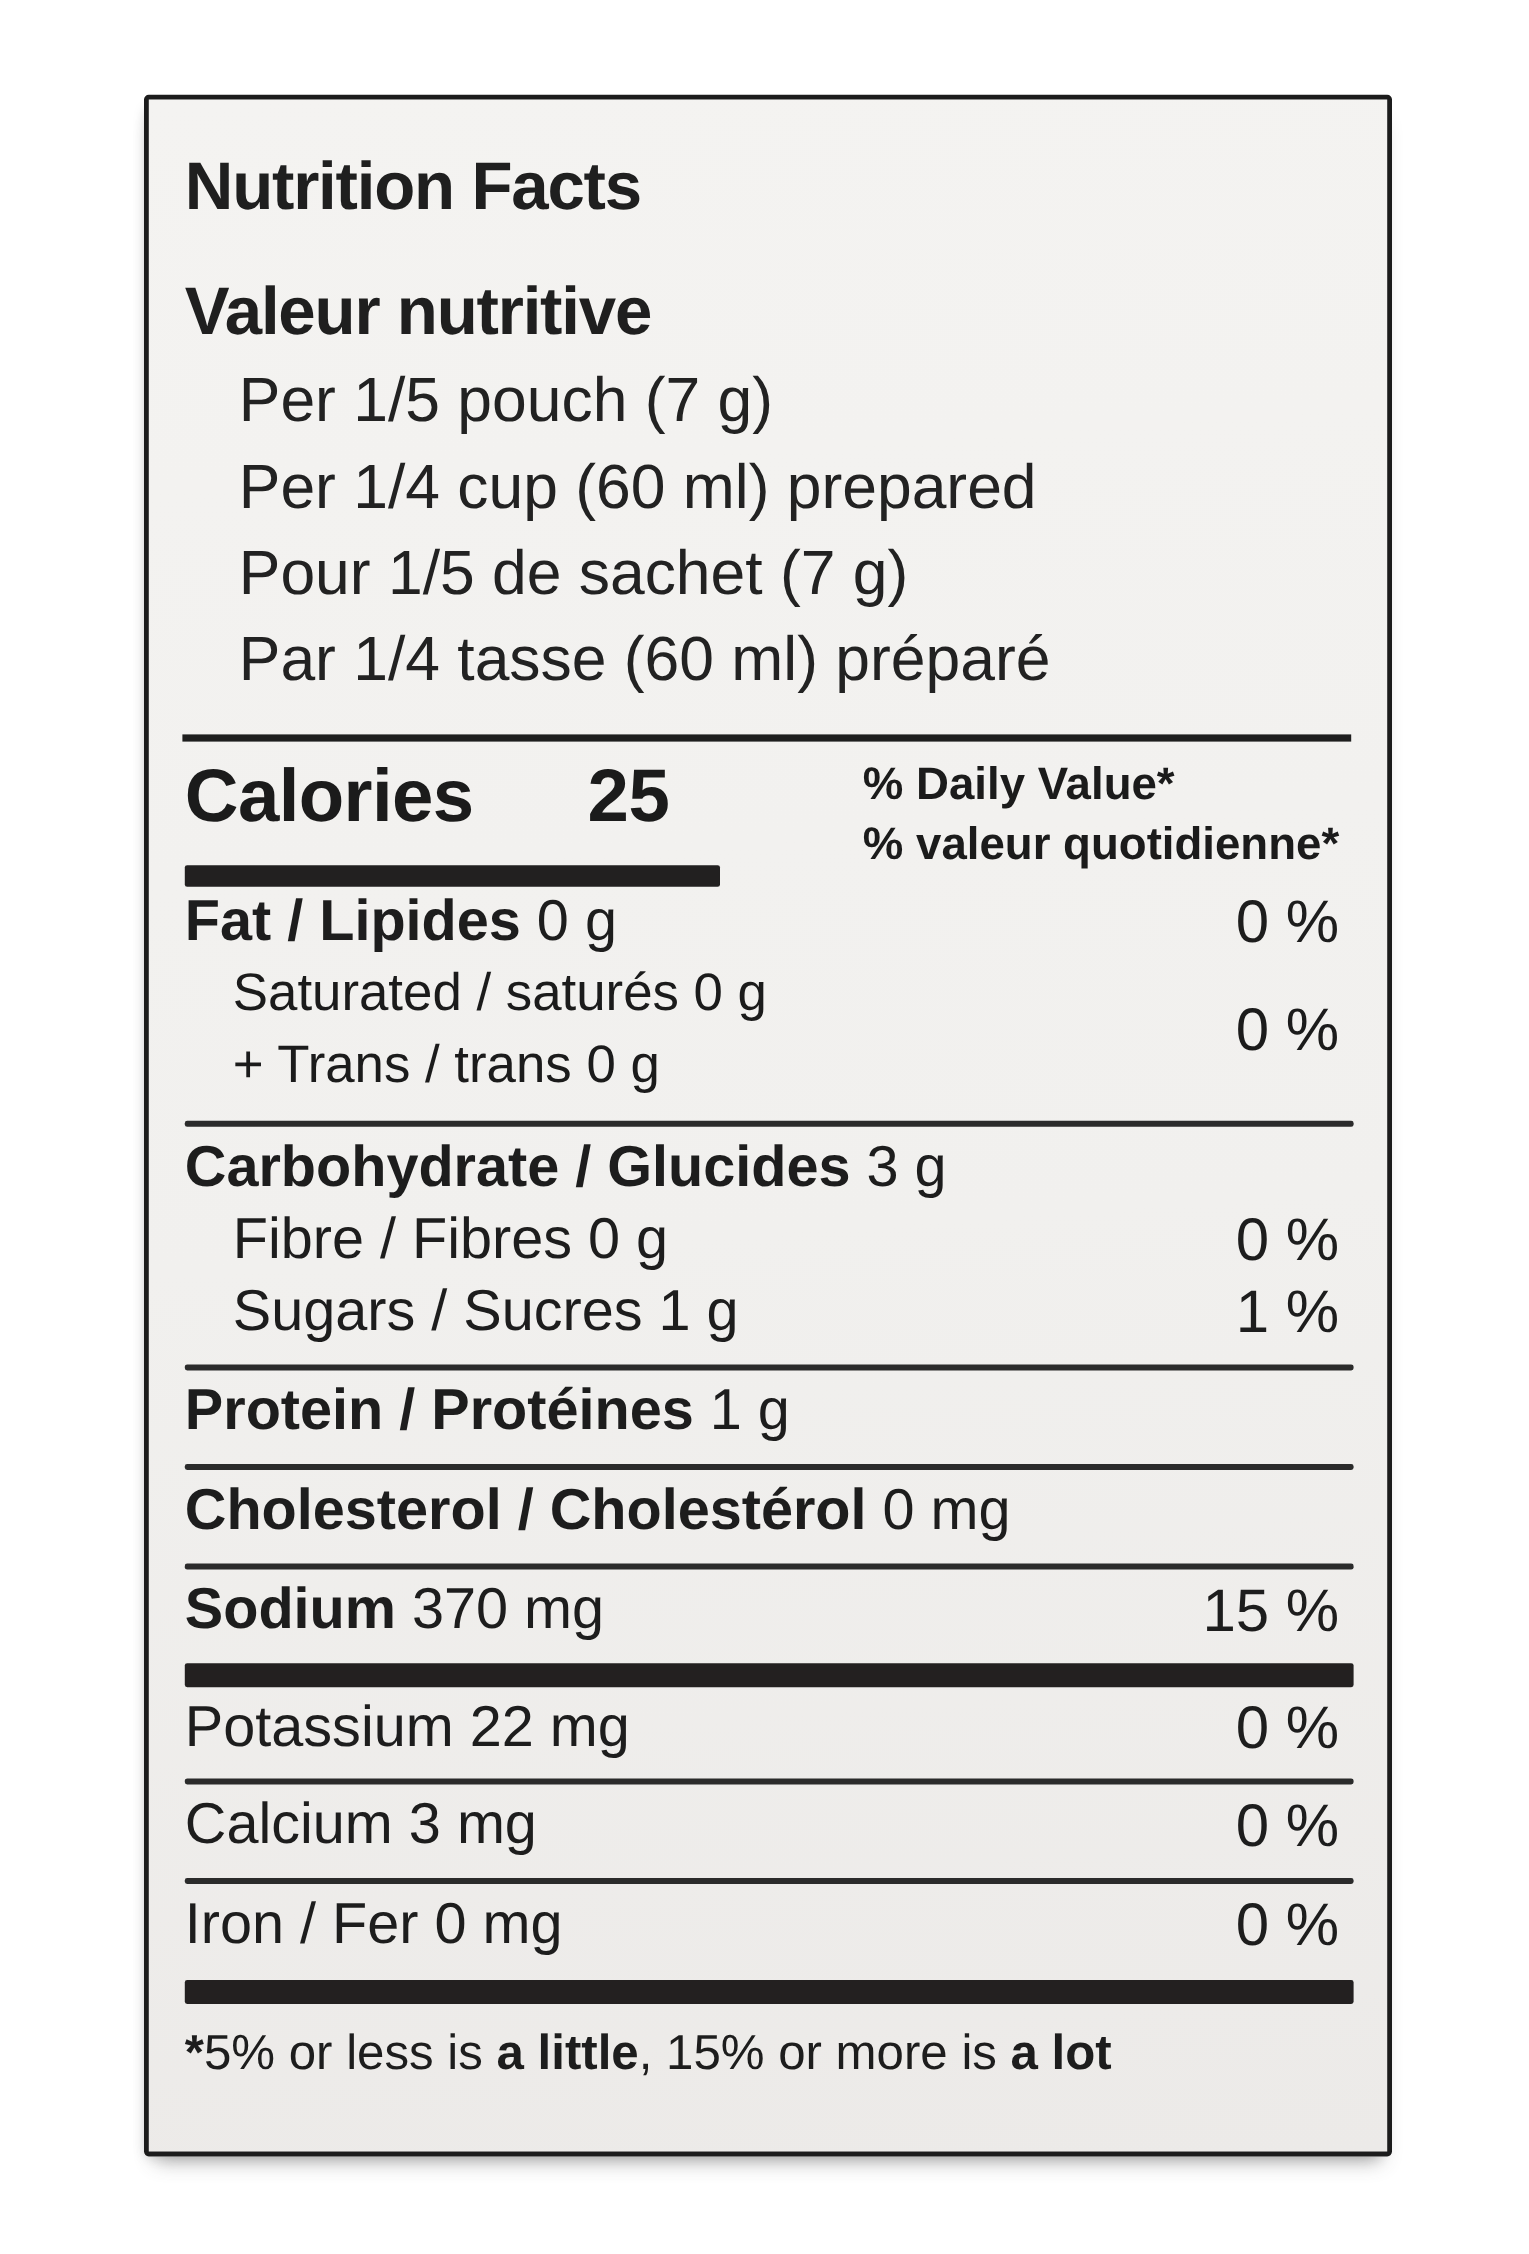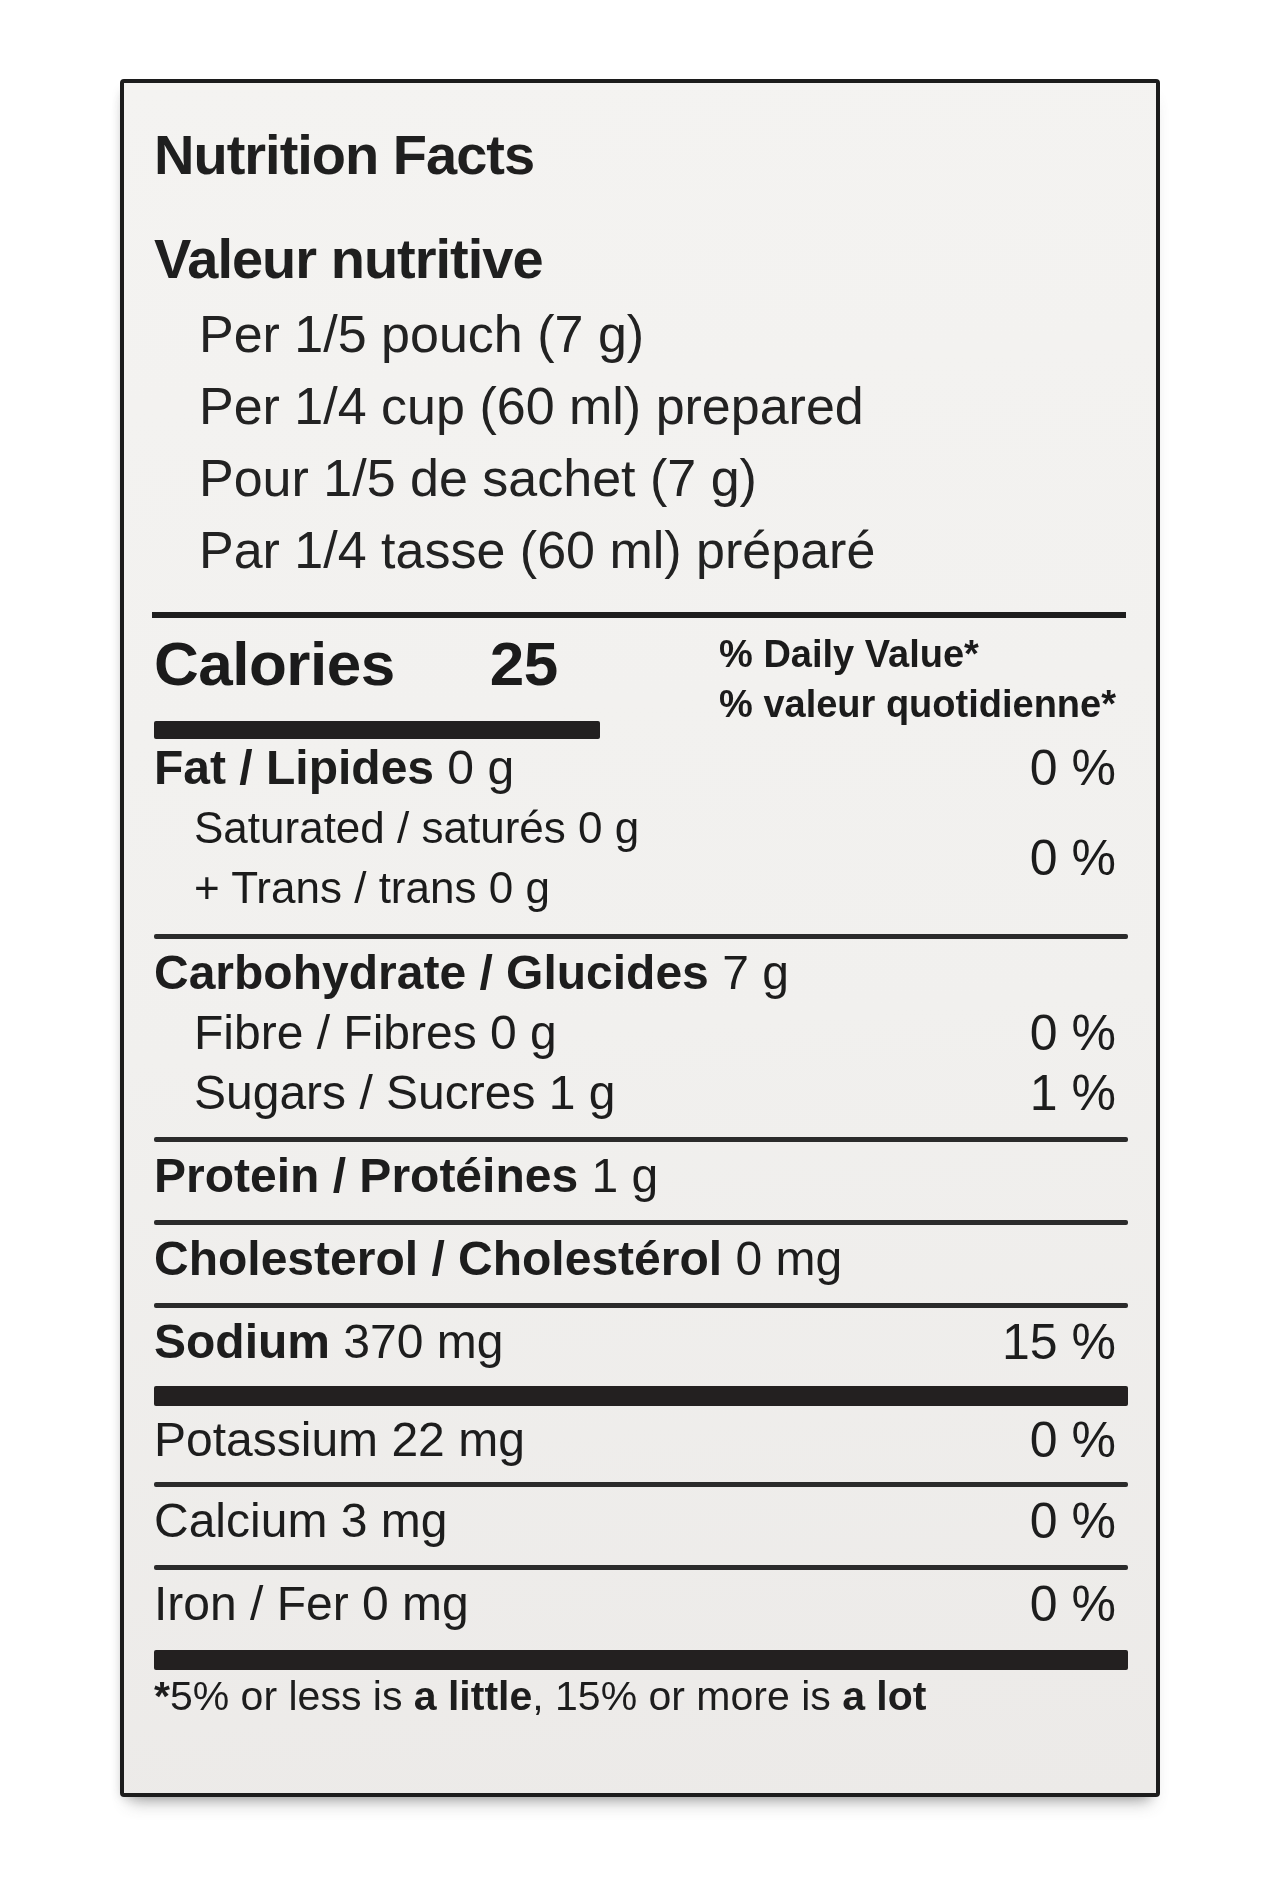--- a/index.html
+++ b/index.html
@@ -68,21 +68,21 @@
   .rule-thin { height: 5px; background: #2b2b2b; margin-right: -12px; border-radius: 2px; }
   .bar-thick { height: 20px; background: #232020; margin-right: -12px; border-radius: 2px; }
 
   .mt4  { margin-top: 4px; }
   .mt12 { margin-top: 12px; }
   .mt14 { margin-top: 14px; }
   .mt16 { margin-top: 16px; }
 
   .fn { font-size: 41px; line-height: 52px; color: #1d1d1d; }
   .fn .b { font-weight: bold; }
-  .fn1 { }
+  .fn1 { margin-top: 14px; }
 </style>
 </head>
 <body>
 
 <div class="stage">
   <div class="nf-label">
     <div class="inner">
 
       <div class="titles">
         <div>Nutrition Facts</div>
@@ -121,21 +121,21 @@
           <div class="satlines">
             <div class="sub">Saturated / saturés 0 g</div>
             <div class="sub">+ Trans / trans 0 g</div>
           </div>
           <div class="pct">0 %</div>
         </div>
 
         <div class="rule-thin mt16"></div>
 
         <div class="nrow mt4">
-          <div><span class="b">Carbohydrate / Glucides</span><span> 7 g</span></div>
+          <div><span class="b">Carbohydrate / Glucides</span><span> 3 g</span></div>
         </div>
 
         <div class="nrow">
           <div class="sub">Fibre / Fibres 0 g</div>
           <div class="pct">0 %</div>
         </div>
 
         <div class="nrow">
           <div class="sub">Sugars / Sucres 1 g</div>
           <div class="pct">1 %</div>

